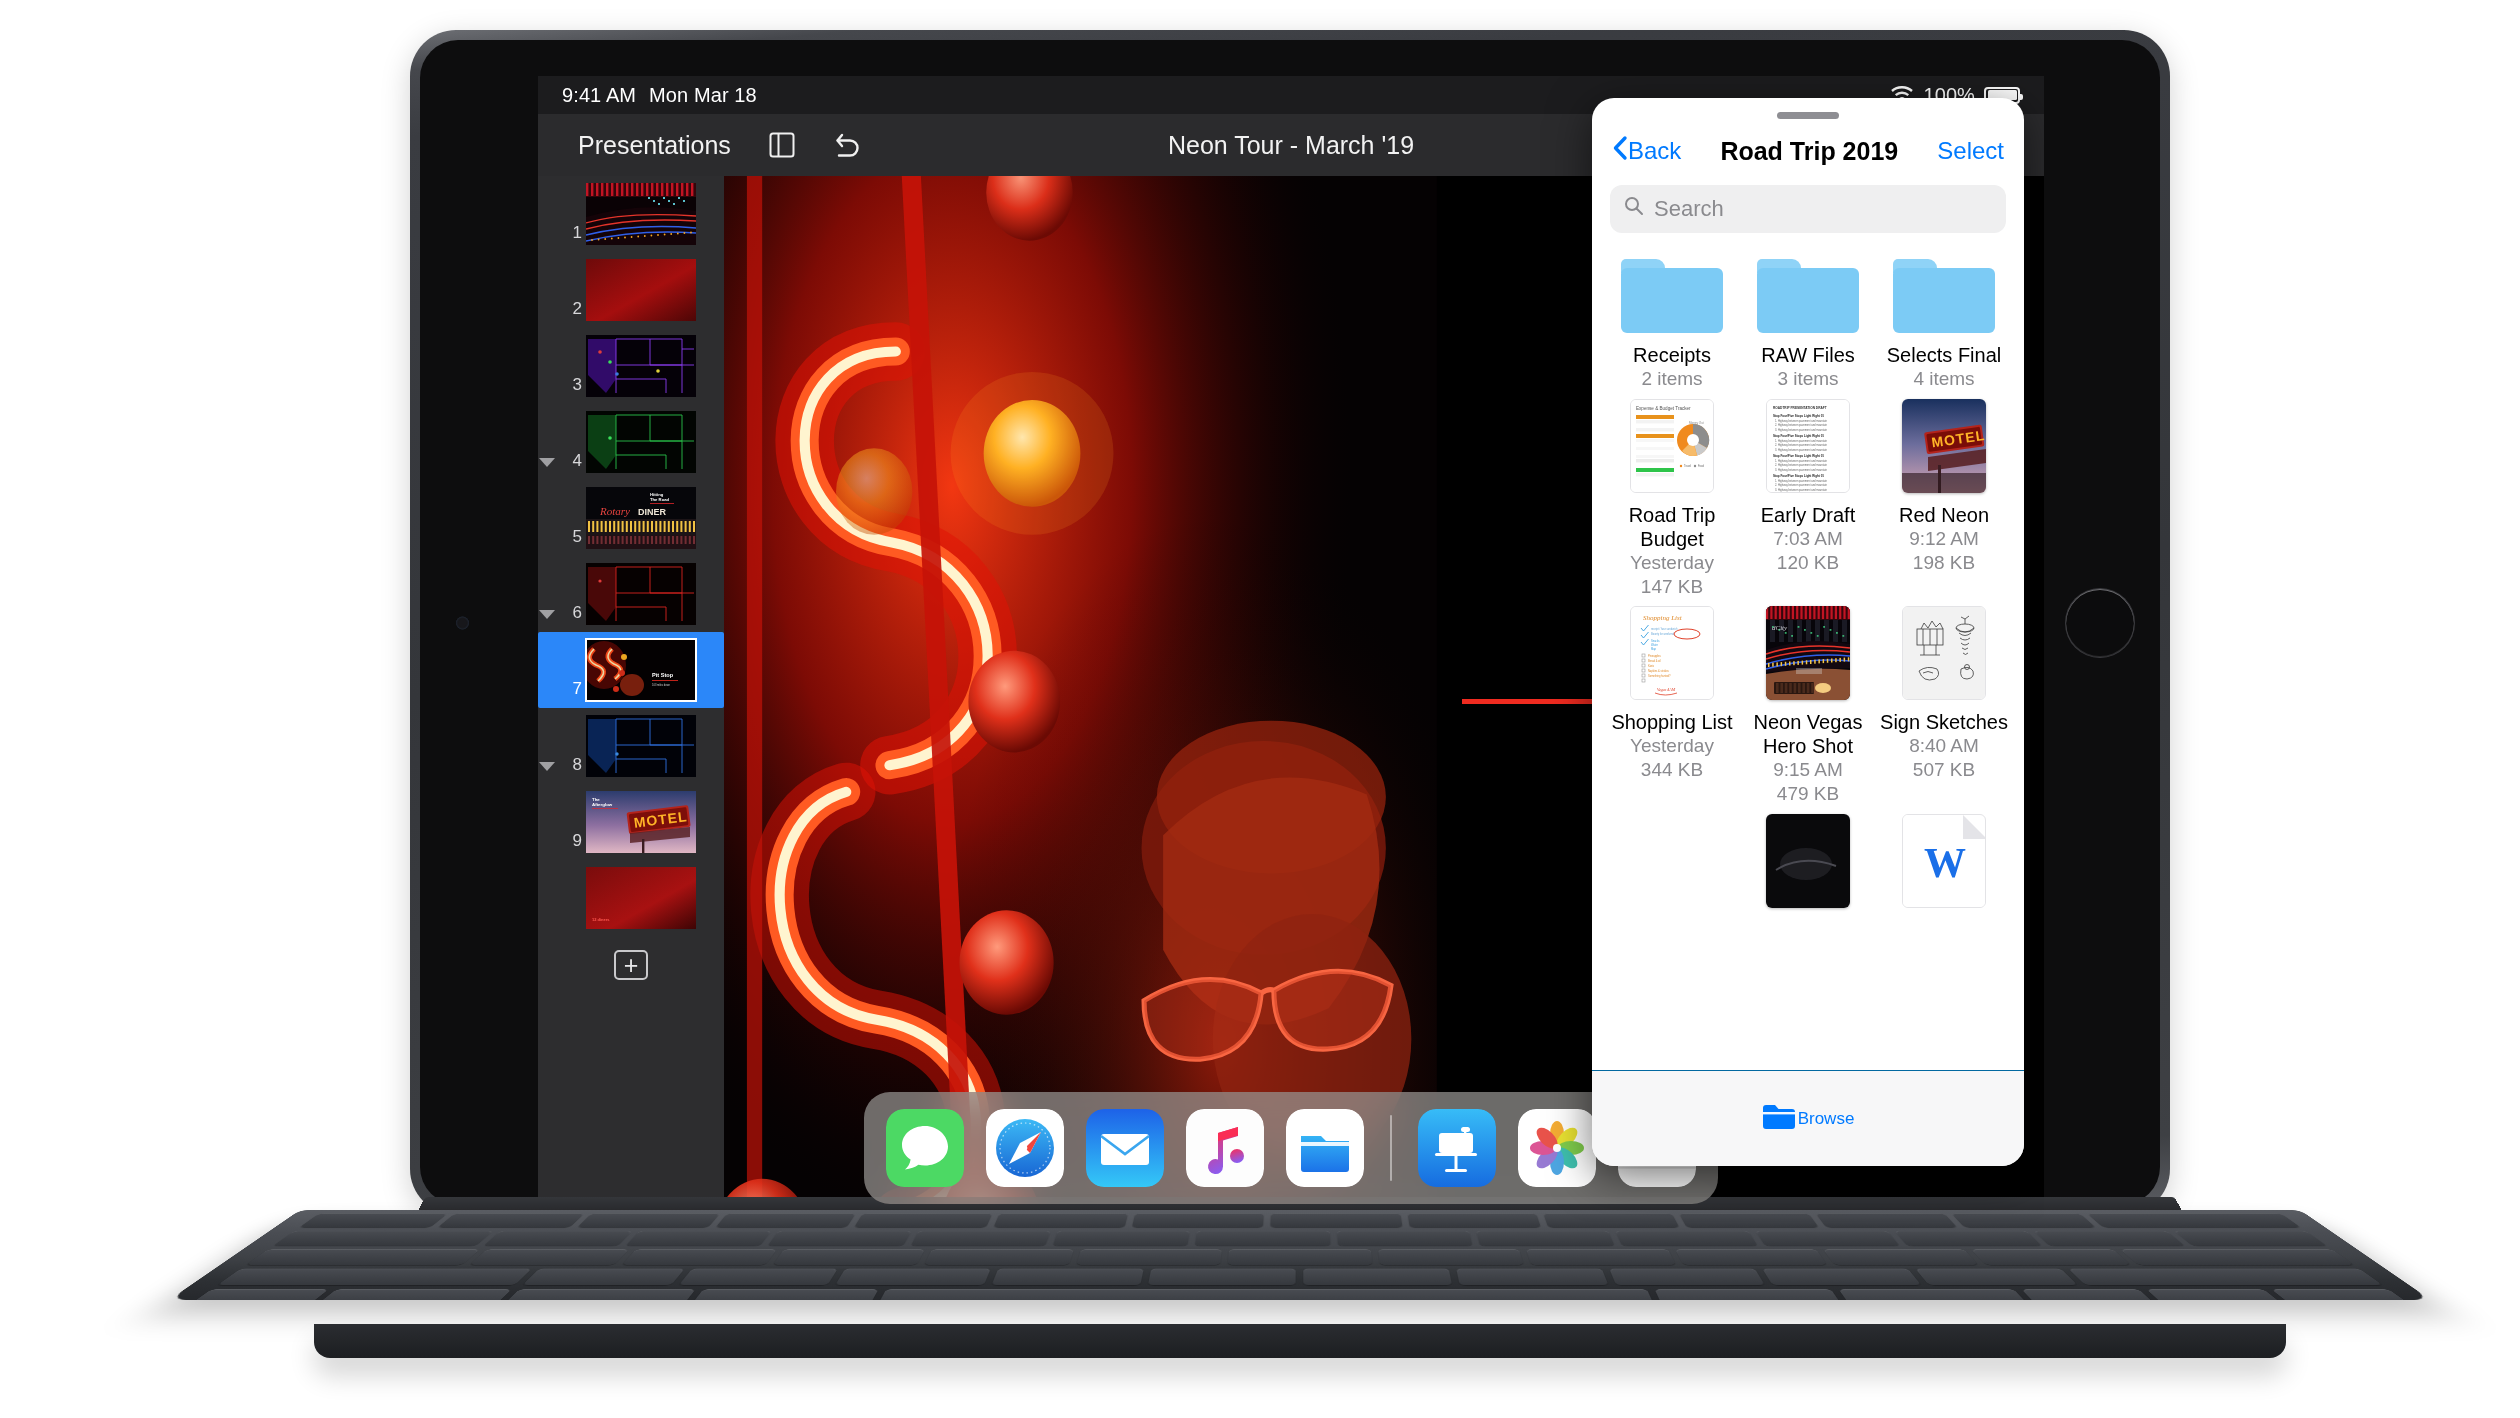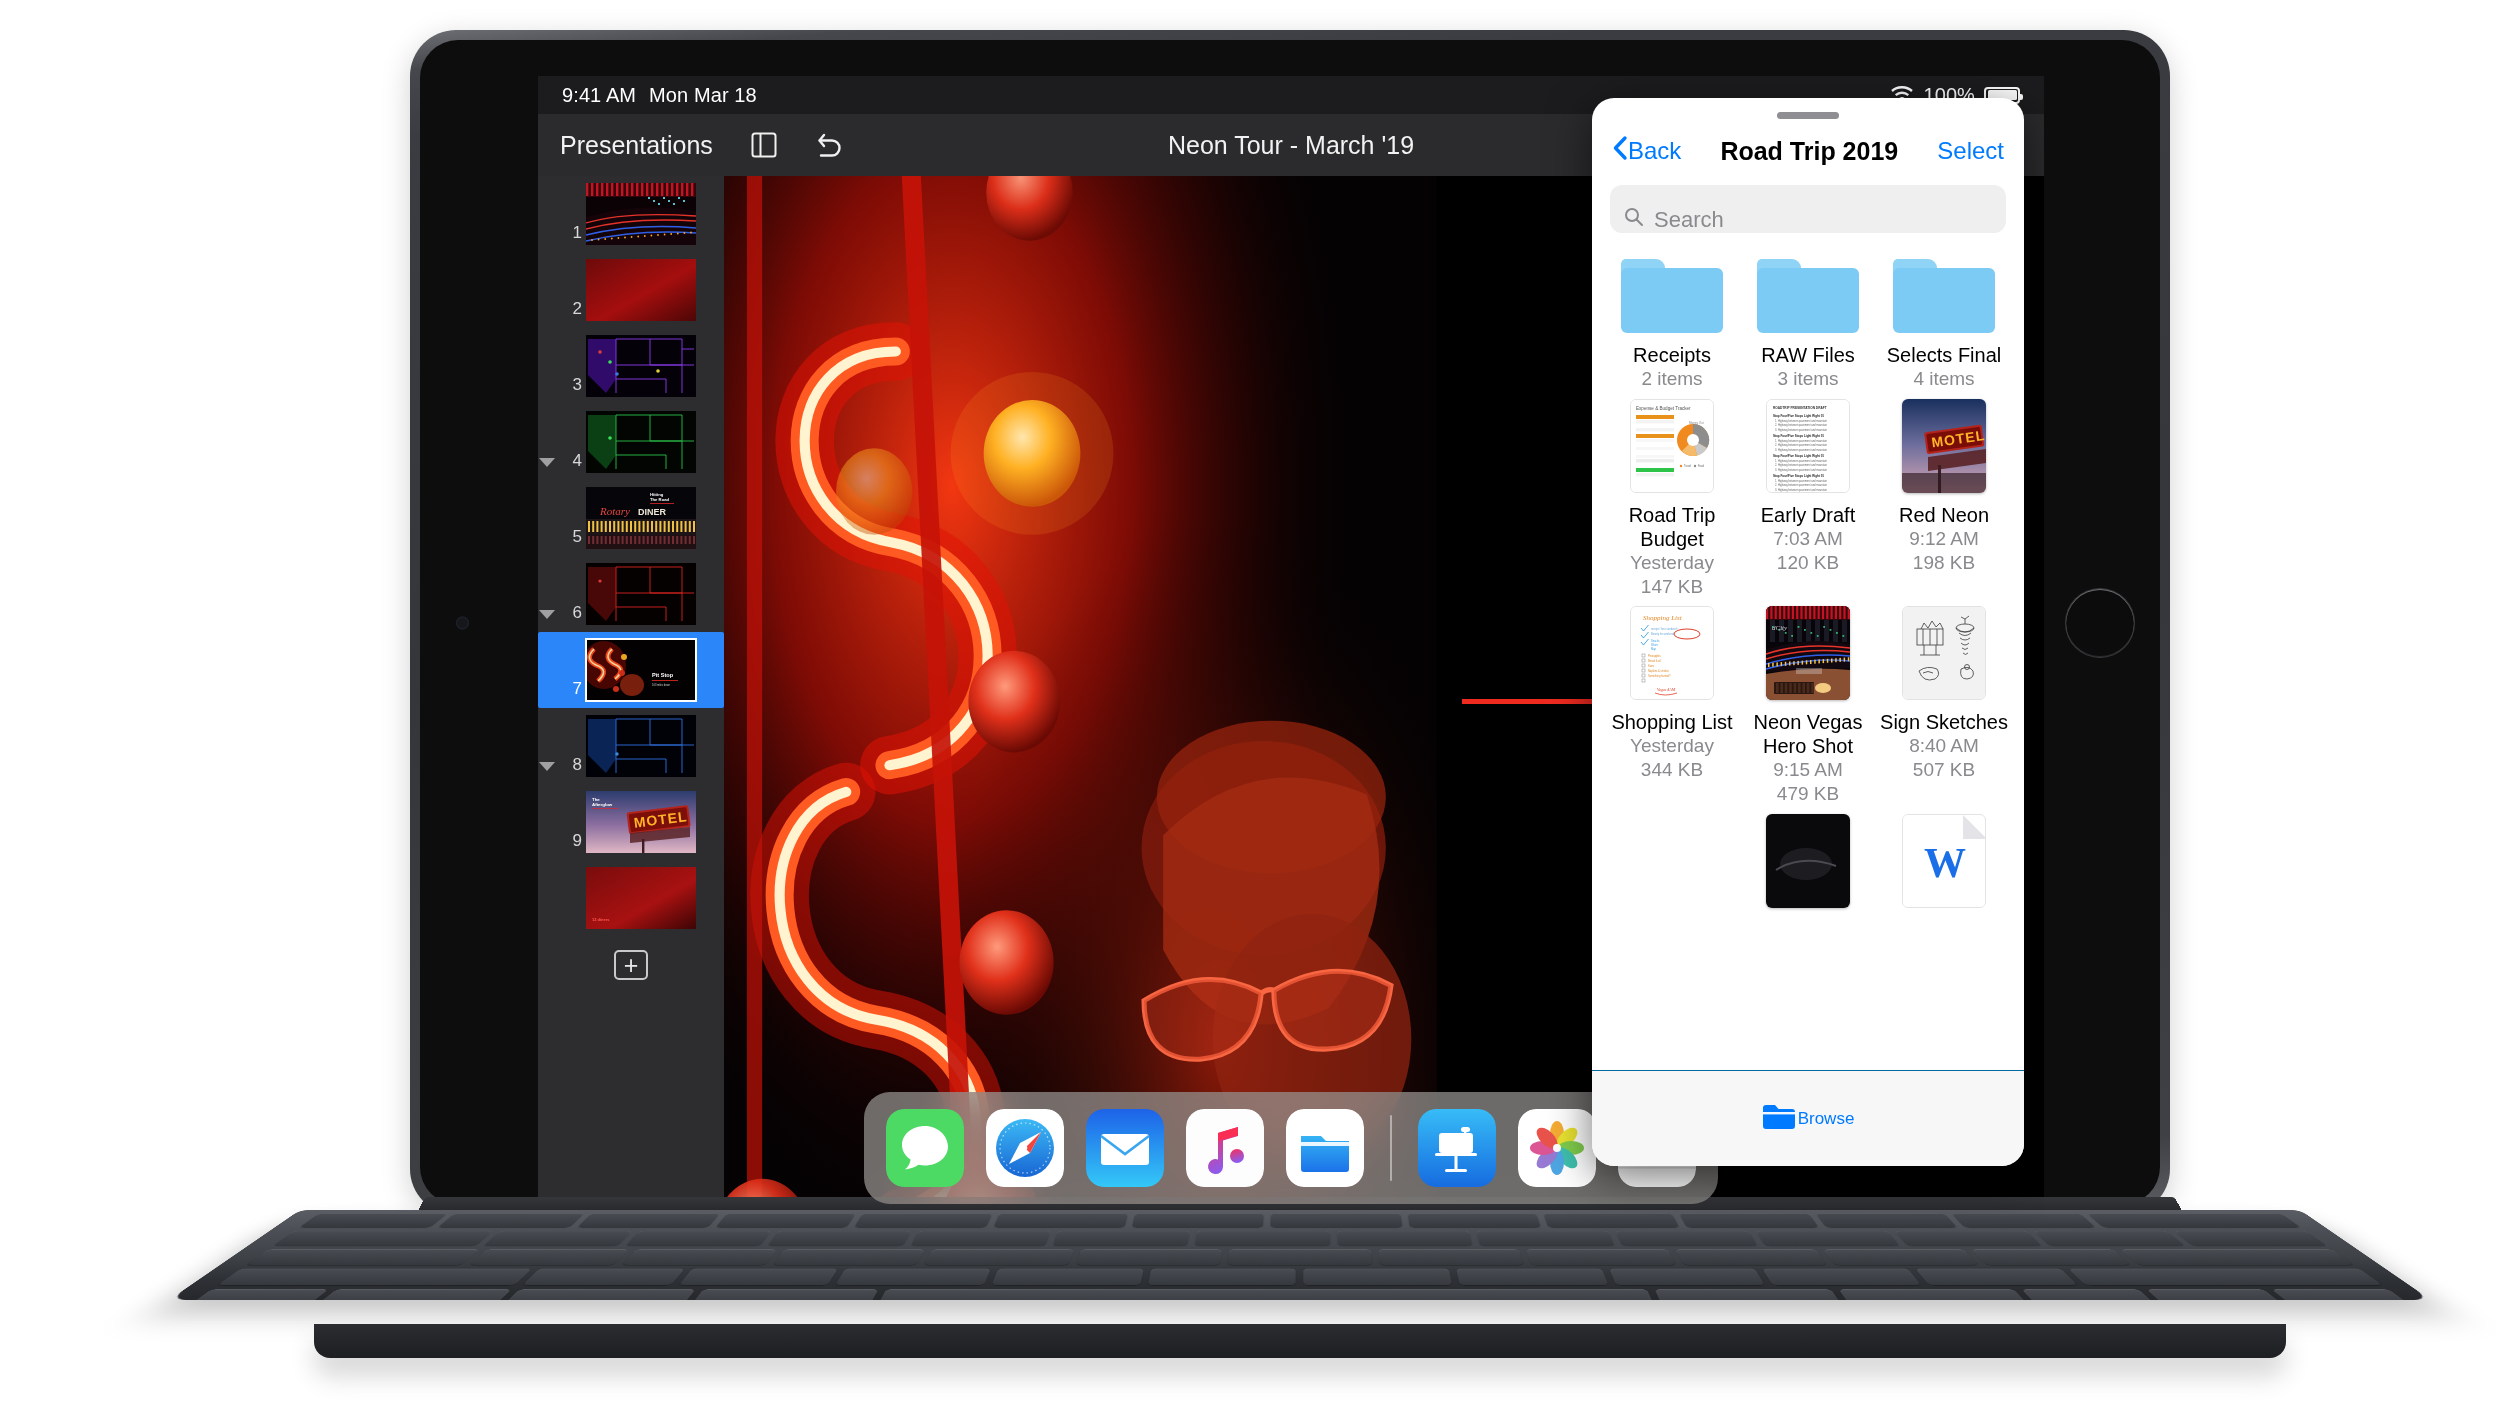--- a/index.html
+++ b/index.html
@@ -64,21 +64,21 @@
   .battery::after {
     content:''; position:absolute; right:-5px; top:5px; width:3px; height:6px;
     background:#fff; border-radius:0 2px 2px 0;
   }
   .battery > i { display:block; height:100%; width:100%; background:#fff; border-radius:1.5px; }
 
   
   #kn-toolbar {
     position: absolute; left: 0; top: 38px; width: 100%; height: 62px;
     background: #2b2b2d; color: #fff;
-    display: flex; align-items: center; padding: 0 22px;
+    display: flex; align-items: center; padding: 0 40px;
   }
   #kn-left { display: flex; align-items: center; gap: 36px; }
   #kn-presentations { font-size: 25px; color: #f2f2f2; }
   .tb-ico { width: 30px; height: 32px; display:flex; align-items:center; justify-content:center; }
   #kn-title {
     position:absolute; left:0; right:0; text-align:center;
     font-size: 25px; color: #f2f2f2; pointer-events:none;
   }
 
   
@@ -149,21 +149,21 @@
   #grabber { width: 62px; height: 7px; border-radius: 4px; background: #8e8e93; margin: 14px auto 0; }
   #files-nav {
     display: flex; align-items: center; justify-content: space-between;
     padding: 16px 20px 6px;
   }
   #files-back { display:flex; align-items:center; color:#007aff; font-size:24px; }
   #files-title { font-size: 25px; font-weight: bold; color:#000; }
   #files-select { color:#007aff; font-size:24px; }
   #files-search {
     margin: 12px 18px 0; height: 48px; background:#efeff0; border-radius:12px;
-    display:flex; align-items:flex-end; gap:10px; padding: 0 14px;
+    display:flex; align-items:center; gap:10px; padding: 0 14px;
     color:#8a8a8e; font-size: 22px;
   }
   #files-grid {
     flex: 1; overflow: hidden; padding: 26px 16px 0;
     display: grid; grid-template-columns: repeat(3, 1fr); row-gap: 12px; column-gap: 4px;
     align-content: start;
     gap: 8px;
   }
   .file-cell { display:flex; flex-direction: column; align-items:center; text-align:center; }
   .folder-ico {

